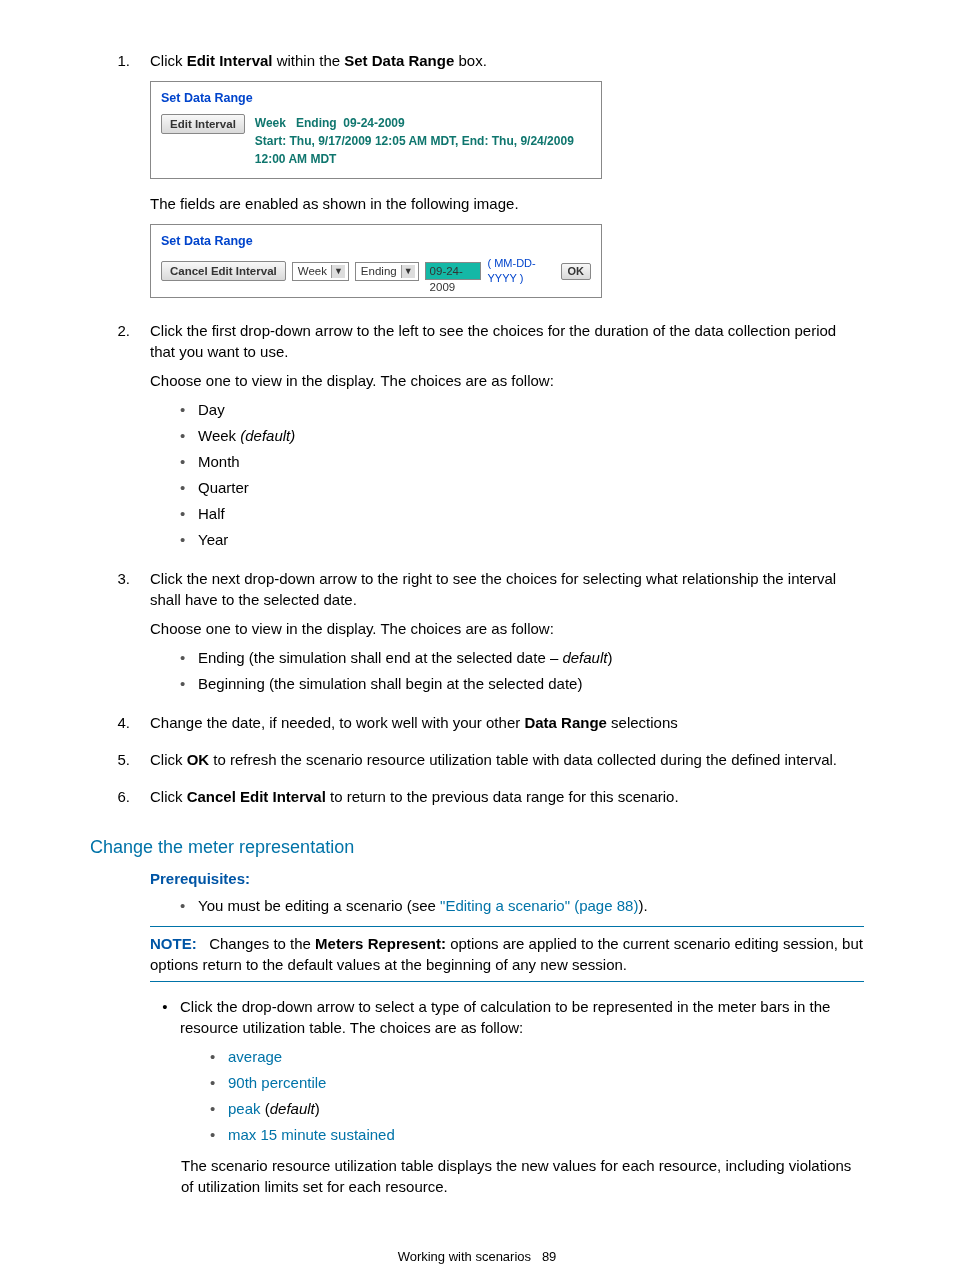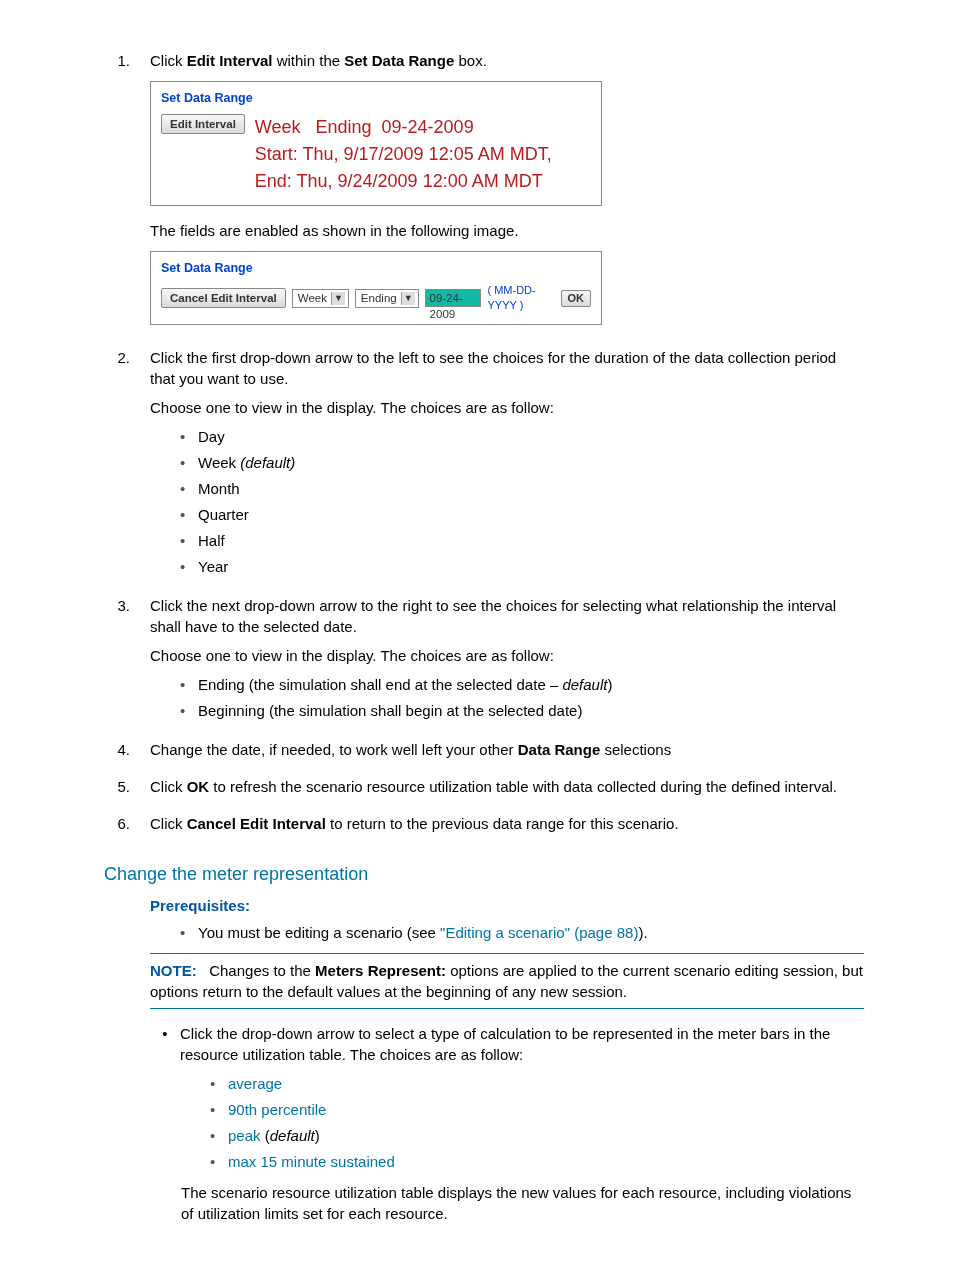--- a/index.html
+++ b/index.html
@@ -75,23 +75,23 @@
     border: 1px solid #888;
     font-size: 11.5px;
     padding: 1px 8px;
     color: #333;
     font-weight: bold;
     border-radius: 2px;
     white-space: nowrap;
   }
   .ok-btn { padding: 0px 6px; font-size: 11px; }
   .sbox-texts {
-    font-size: 18px;
-    color: #b91c1c;
-    font-weight: normal;
+    font-size: 12px;
+    color: #0f766e;
+    font-weight: bold;
     line-height: 1.5;
   }
   .dd {
     display: inline-flex;
     align-items: center;
     border: 1px solid #888;
     background: #fff;
     font-size: 11.5px;
     padding: 0 3px 0 5px;
     height: 17px;
@@ -113,21 +113,21 @@
     height: 16px;
     line-height: 16px;
     color: #333;
   }
   .hint { font-size: 11px; color: #0044cc; }
 
   h3.section {
     color: #0073a8;
     font-weight: normal;
     font-size: 18px;
-    margin: 20px 0 8px 14px;
+    margin: 20px 0 8px 0;
   }
   .prereq {
     color: #0055a5;
     font-weight: bold;
     margin-left: 60px;
   }
   .note-block {
     border-top: 1px solid #0073a8;
     border-bottom: 1px solid #0073a8;
     padding: 6px 0;
@@ -220,21 +220,21 @@
     <ul class="bullets">
       <li><span>Ending (the simulation shall end at the selected date – </span><span class="italic">default</span><span>)</span></li>
       <li>Beginning (the simulation shall begin at the selected date)</li>
     </ul>
   </div>
 </li>
 
 <li>
   <div class="num">4.</div>
   <div class="li-body">
-    <p><span>Change the date, if needed, to work well left your other </span><span class="bold">Data Range</span><span> selections</span></p>
+    <p><span>Change the date, if needed, to work well with your other </span><span class="bold">Data Range</span><span> selections</span></p>
   </div>
 </li>
 
 <li>
   <div class="num">5.</div>
   <div class="li-body">
     <p><span>Click </span><span class="bold">OK</span><span> to refresh the scenario resource utilization table with data collected during the defined interval.</span></p>
   </div>
 </li>
 

